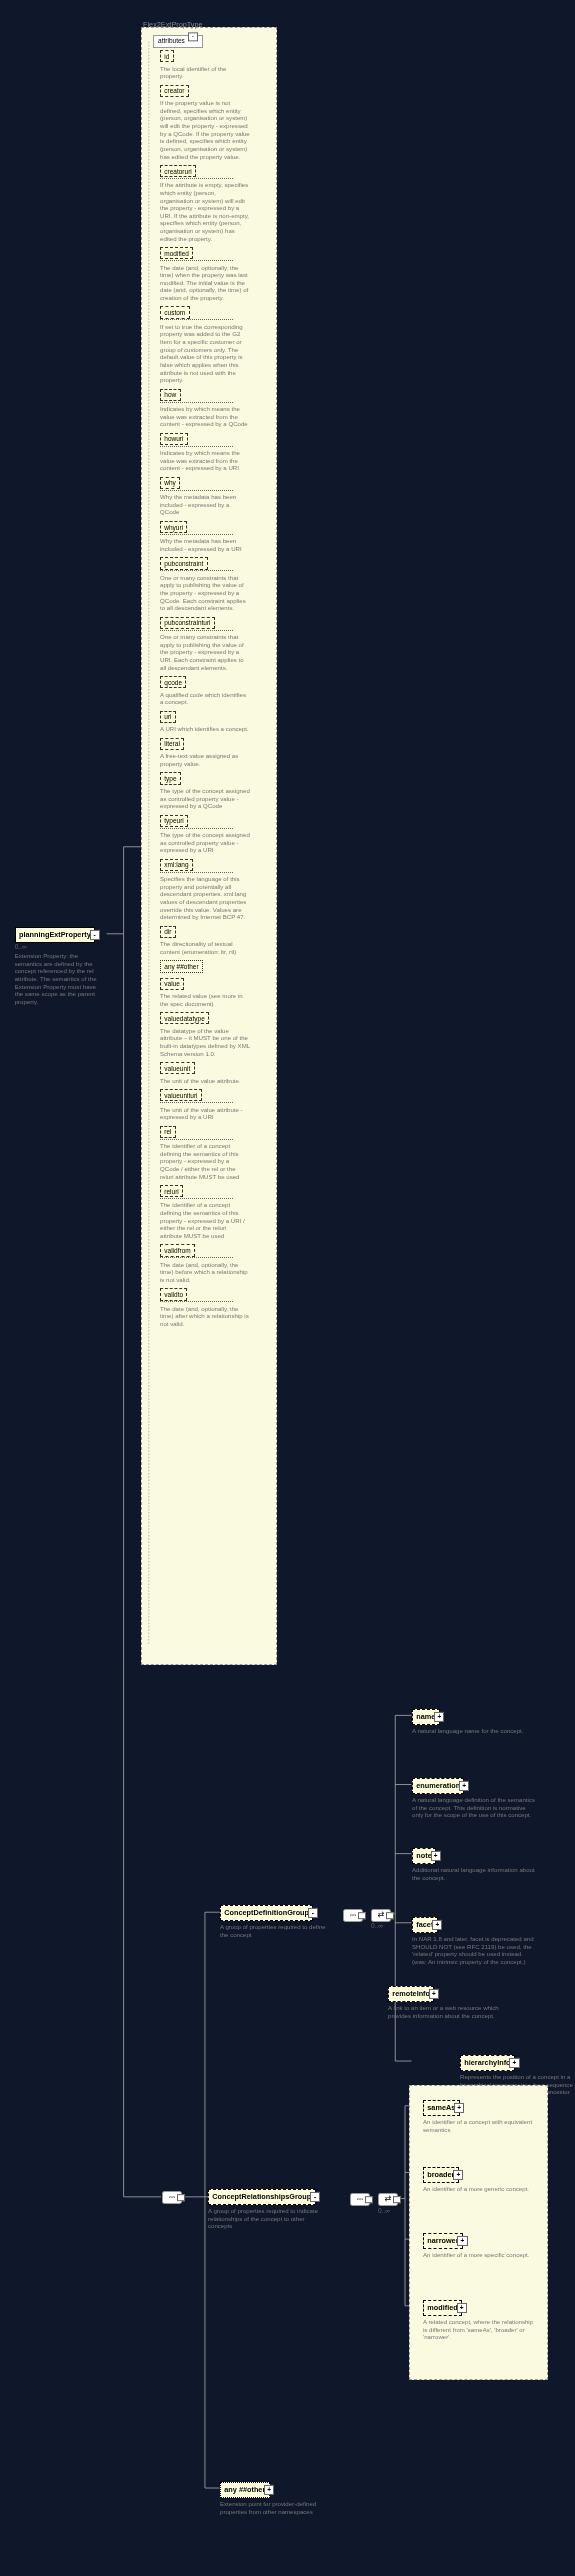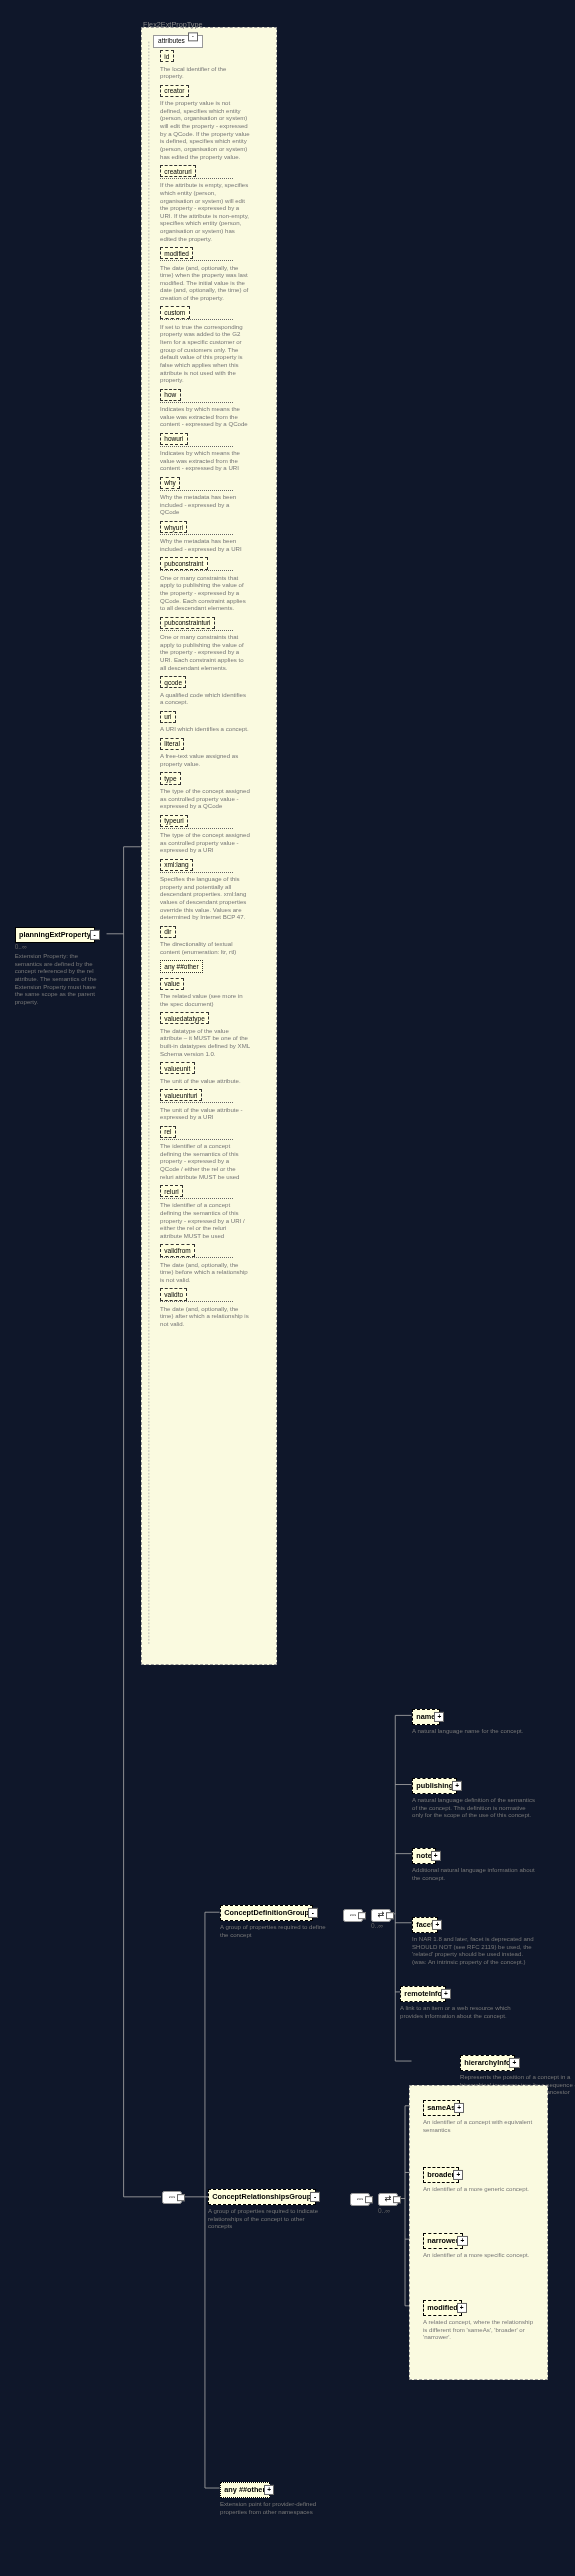--- a/index.html
+++ b/index.html
@@ -113,24 +113,24 @@
     <span class="expand">-</span>
   </div>
   <div class="desc">A group of properties required to define the concept</div>
 </div>
 <div class="seq" style="left:343px;top:1909px">⎓</div>
 <div class="seq" style="left:371px;top:1909px">⇄</div>
 <div class="rng" style="left:371px;top:1922px">0..∞</div>
 
 <div id="cdg-children">
       <div class="cnode" style="left: 412px; top: 1709px; width: 126px;"><div class="node-box opt"><span>name</span><span class="expand">+</span></div><div class="desc">A natural language name for the concept.</div></div>
-      <div class="cnode" style="left: 412px; top: 1778px; width: 126px;"><div class="node-box opt"><span>publishing</span><span class="expand">+</span></div><div class="desc">A natural language definition of the semantics of the concept. This definition is normative only for the scope of the use of this concept.</div></div>
+      <div class="cnode" style="left: 412px; top: 1778px; width: 126px;"><div class="node-box opt"><span>enumeration</span><span class="expand">+</span></div><div class="desc">A natural language definition of the semantics of the concept. This definition is normative only for the scope of the use of this concept.</div></div>
       <div class="cnode" style="left: 412px; top: 1848px; width: 126px;"><div class="node-box opt"><span>note</span><span class="expand">+</span></div><div class="desc">Additional natural language information about the concept.</div></div>
       <div class="cnode" style="left: 412px; top: 1917px; width: 126px;"><div class="node-box opt"><span>facet</span><span class="expand">+</span></div><div class="desc">In NAR 1.8 and later, facet is deprecated and SHOULD NOT (see RFC 2119) be used, the 'related' property should be used instead. (was: An intrinsic property of the concept.)</div></div>
-      <div class="cnode" style="left: 400px; top: 1986px; width: 126px;"><div class="node-box opt"><span>remoteInfo</span><span class="expand">+</span></div><div class="desc">A link to an item or a web resource which provides information about the concept.</div></div>
+      <div class="cnode" style="left: 388px; top: 1986px; width: 126px;"><div class="node-box opt"><span>remoteInfo</span><span class="expand">+</span></div><div class="desc">A link to an item or a web resource which provides information about the concept.</div></div>
       <div class="cnode" style="left: 412px; top: 2055px; width: 126px; margin-left: 48px;"><div class="node-box opt"><span>hierarchyInfo</span><span class="expand">+</span></div><div class="desc">Represents the position of a concept in a hierarchical taxonomy tree by a sequence of QCode tokens representing the ancestor concepts and this concept</div></div>
     </div>
 
 <div class="cnode" style="left:208px;top:2189px;width:122px">
   <div class="node-box opt">
     <span>ConceptRelationshipsGroup</span>
     <span class="expand">-</span>
   </div>
   <div class="desc">A group of properties required to indicate relationships of the concept to other concepts</div>
 </div>

